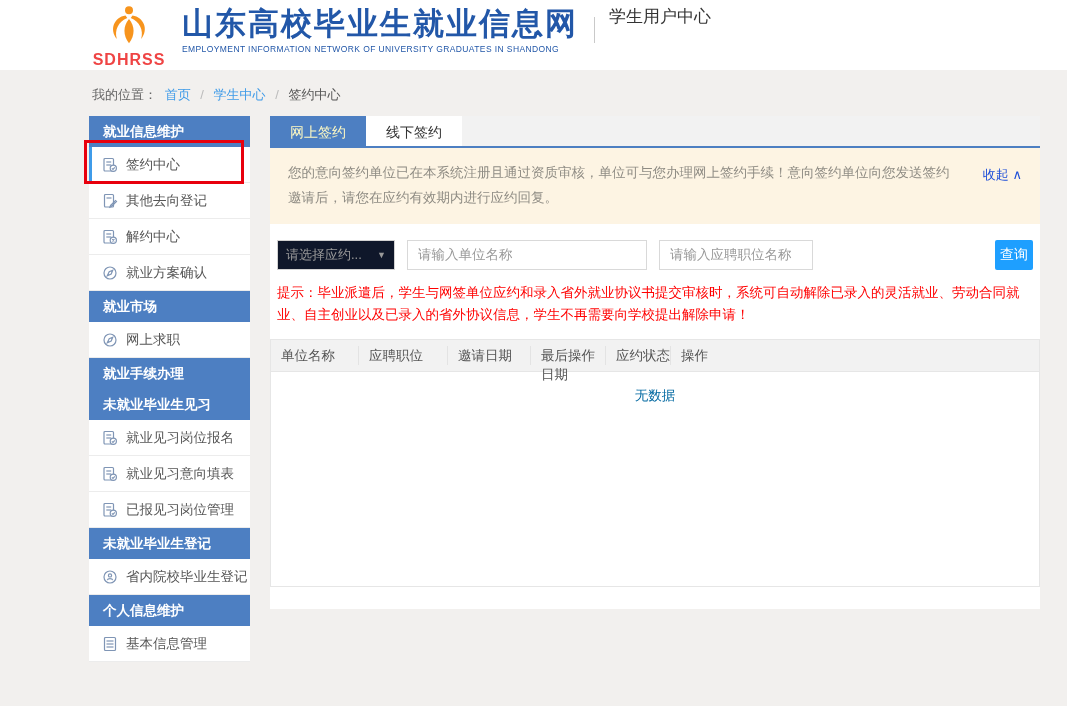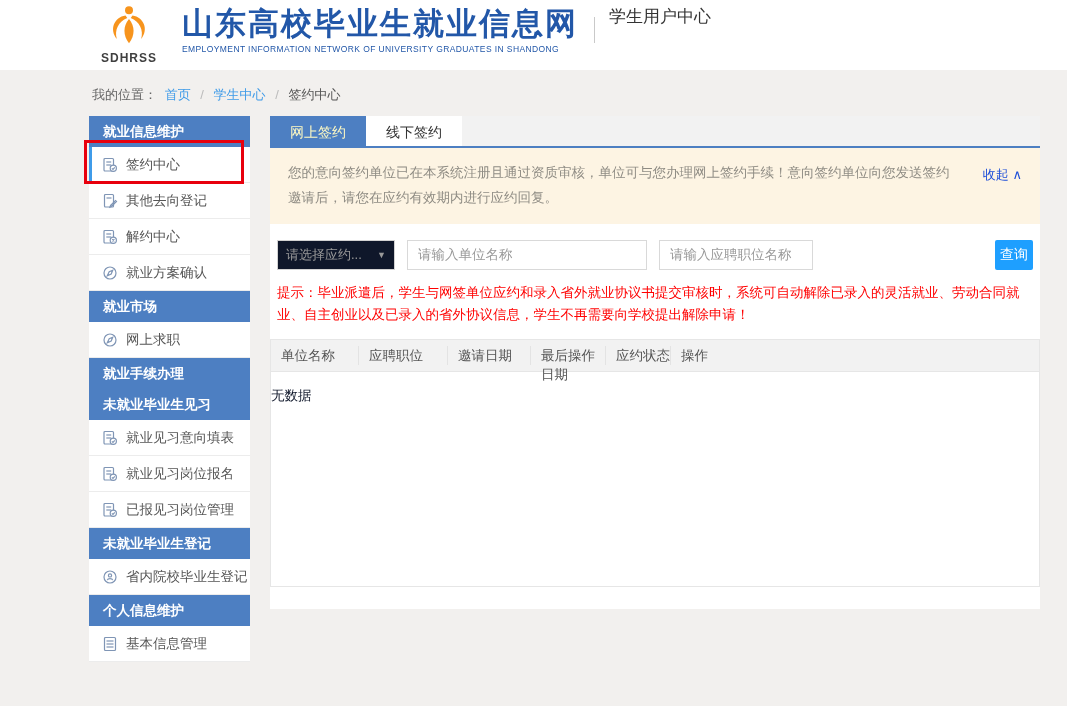--- a/index.html
+++ b/index.html
@@ -10,21 +10,21 @@
     position:relative;
     overflow:hidden;
     color:#333;
   }
   
   .site-header {
     height:70px; background:#fff; display:flex; align-items:flex-start;
     padding:5px 0 0 90px;
   }
   .logo-block { display:flex; flex-direction:column; align-items:center; width:78px; }
-  .logo-acronym { color:#404040; font-weight:bold; font-size:12px; letter-spacing:1px; margin-top:2px; }
+  .logo-acronym { color:#ef4444; font-weight:bold; font-size:16px; letter-spacing:1px; margin-top:2px; }
   .title-block { margin-left:14px; padding-top:2px; }
   .site-title { color:#2257a8; font-size:31px; font-weight:bold; letter-spacing:2px; line-height:34px; }
   .site-subtitle { color:#2257a8; font-size:8.5px; letter-spacing:.4px; margin-top:3px; white-space:nowrap; }
   .hdr-divider { width:1px; height:26px; background:#c9c9c9; margin:12px 14px 0 16px; }
   .portal-name { font-size:17px; color:#333; }
 
   
   .breadcrumb { padding:16px 0 12px 92px; font-size:13px; color:#666; }
   .breadcrumb a { text-decoration:none; color:#3f9be8; margin:0 4px; cursor:pointer; }
   .crumb-sep { color:#bbb; margin:0 2px; }
@@ -94,21 +94,21 @@
   .thead {
     display:flex; align-items:center; height:33px; background:#f2f2f2;
     border:1px solid #e6e6e6; font-size:13.5px; color:#555;
   }
   .th { padding-left:10px; border-right:1px solid #e3e3e3; height:19px; line-height:19px; }
   .th:last-child { border-right:none; }
   .th.c1{width:88px;} .th.c2{width:89px;} .th.c3{width:83px;}
   .th.c4{width:75px;} .th.c5{width:65px;} .th.c6{flex:1;}
   .tbody {
     border:1px solid #e6e6e6; border-top:none; height:215px;
-    text-align:left; color:#0f172a; font-size:13.5px; padding-top:15px;
+    text-align:center; color:#0369a1; font-size:13.5px; padding-top:15px;
   }
 </style>
 </head>
 <body>
 
 <div class="site-header">
   <div class="logo-block">
     <span>
       <svg width="46" height="40" viewBox="0 0 48 46">
         <circle cx="24" cy="6" r="4.6" fill="#f7941d"></circle>
@@ -211,34 +211,34 @@
     <div class="side-item">
       <span class="icn">
         <svg width="16" height="16" viewBox="0 0 16 16" fill="none" stroke="#7f95b5" stroke-width="1.2">
           <rect x="2" y="1.5" width="9.5" height="12.5" rx="1"></rect>
             <line x1="4.3" y1="5" x2="9.2" y2="5"></line>
             <line x1="4.3" y1="8" x2="9.2" y2="8"></line>
           <circle cx="11.3" cy="11.3" r="3.1" fill="#fff"></circle>
             <path d="M9.9 11.3l1.1 1.1 1.8-2"></path>
         </svg>
       </span>
+      <span>就业见习岗位报名</span>
+    </div>
+
+    <div class="side-item">
+      <span class="icn">
+        <svg width="16" height="16" viewBox="0 0 16 16" fill="none" stroke="#7f95b5" stroke-width="1.2">
+          <rect x="2" y="1.5" width="9.5" height="12.5" rx="1"></rect>
+            <line x1="4.3" y1="5" x2="9.2" y2="5"></line>
+            <line x1="4.3" y1="8" x2="9.2" y2="8"></line>
+          <circle cx="11.3" cy="11.3" r="3.1" fill="#fff"></circle>
+            <path d="M9.9 11.3l1.1 1.1 1.8-2"></path>
+        </svg>
+      </span>
       <span>就业见习意向填表</span>
-    </div>
-
-    <div class="side-item">
-      <span class="icn">
-        <svg width="16" height="16" viewBox="0 0 16 16" fill="none" stroke="#7f95b5" stroke-width="1.2">
-          <rect x="2" y="1.5" width="9.5" height="12.5" rx="1"></rect>
-            <line x1="4.3" y1="5" x2="9.2" y2="5"></line>
-            <line x1="4.3" y1="8" x2="9.2" y2="8"></line>
-          <circle cx="11.3" cy="11.3" r="3.1" fill="#fff"></circle>
-            <path d="M9.9 11.3l1.1 1.1 1.8-2"></path>
-        </svg>
-      </span>
-      <span>就业见习岗位报名</span>
     </div>
 
     <div class="side-item">
       <span class="icn">
         <svg width="16" height="16" viewBox="0 0 16 16" fill="none" stroke="#7f95b5" stroke-width="1.2">
           <rect x="2" y="1.5" width="9.5" height="12.5" rx="1"></rect>
             <line x1="4.3" y1="5" x2="9.2" y2="5"></line>
             <line x1="4.3" y1="8" x2="9.2" y2="8"></line>
           <circle cx="11.3" cy="11.3" r="3.1" fill="#fff"></circle>
             <path d="M9.9 11.3l1.1 1.1 1.8-2"></path>

